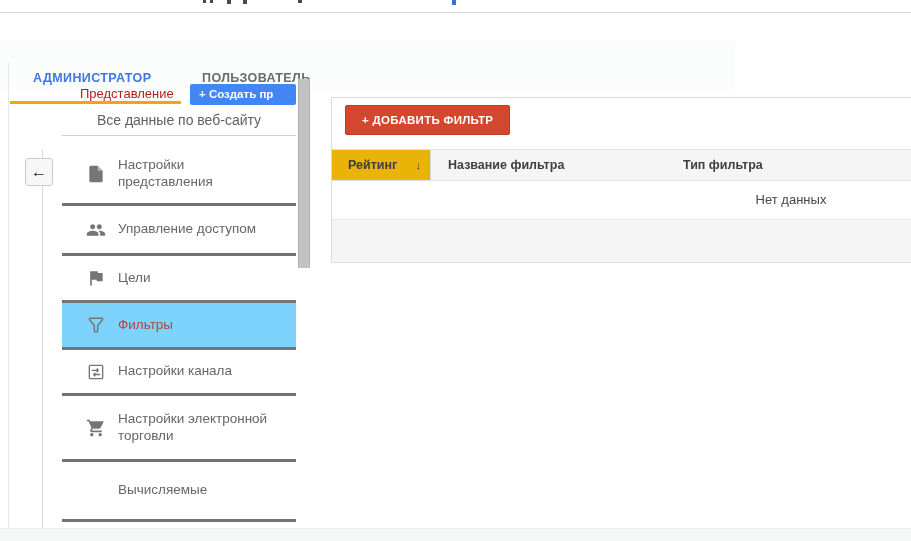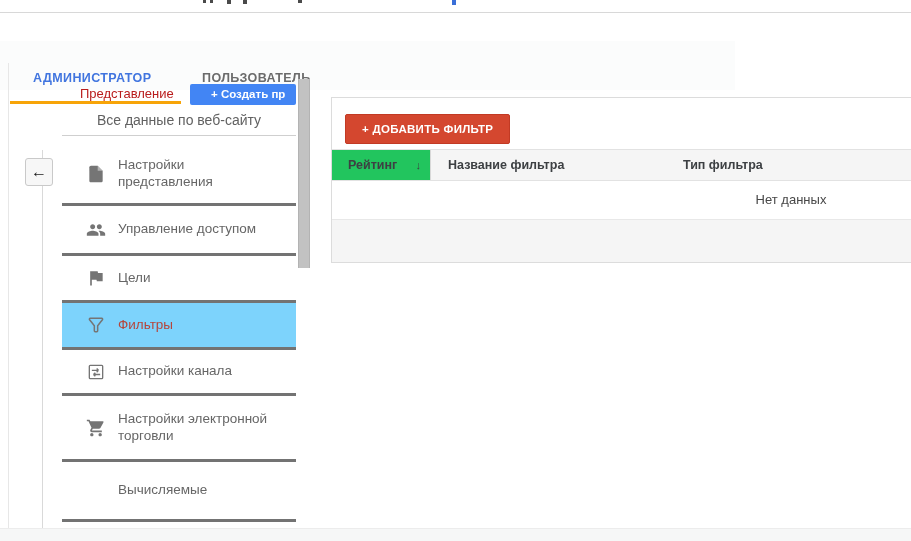--- a/index.html
+++ b/index.html
@@ -31,21 +31,21 @@
   .vline-timeline { position:absolute; left:42px; top:150px; width:1px; height:380px; background:#d9d9d9; }
   .back-btn { position:absolute; left:25px; top:158px; width:28px; height:28px;
     background:#f7f7f7; border:1px solid #c9c9c9; border-radius:3px; z-index:2;
     display:flex; align-items:center; justify-content:center;
     font-size:16px; font-weight:bold; color:#1b1b1b; cursor:pointer; }
 
   
   .side-section-label { position:absolute; left:80px; top:86px; font-size:13px; color:#b91c1c; }
   .create-btn { position:absolute; left:190px; top:84px; width:106px; height:21px;
     background:#4285f4; border-radius:2px; color:#fff; font-size:11.5px; font-weight:bold;
-    line-height:21px; padding-left:21px; white-space:nowrap; overflow:hidden; cursor:pointer; }
+    line-height:21px; padding-left:9px; white-space:nowrap; overflow:hidden; cursor:pointer; }
   .view-select { position:absolute; left:62px; top:112px; width:234px;
     font-size:14px; color:#616161; padding-bottom:7px; border-bottom:1px solid #cfcfcf; cursor:pointer;text-align:center; }
 
   
   .side-list { position:absolute; left:62px; top:144px; width:234px; }
   .side-item { display:flex; align-items:center; padding-left:24px;
     border-bottom:3px solid #737373; color:#666; font-size:13.5px; line-height:1.25; cursor:pointer; }
   .side-item:nth-child(1){height:62px} .side-item:nth-child(2){height:50px}
   .side-item:nth-child(3){height:47px} .side-item:nth-child(4){height:47px}
   .side-item:nth-child(5){height:46px} .side-item:nth-child(6){height:66px}
@@ -54,28 +54,28 @@
   .side-item .ic { width:20px; height:20px; margin-right:12px; flex:none; }
   .side-item .ic svg { width:20px; height:20px; display:block; }
   .side-item .lbl { max-width:158px; }
 
   .scroll-thumb { position:absolute; left:298px; top:79px; width:12px; height:189px;
     background:#c2c2c2; border-left:1px solid #b3b3b3; border-right:1px solid #b3b3b3; cursor:grab; }
 
   
   .card { position:absolute; left:331px; top:97px; width:920px; height:166px;
     background:#fff; border:1px solid #dcdcdc; }
-  .add-filter { position:absolute; left:13px; top:16px; height:30px; padding:0 16px;
+  .add-filter { position:absolute; left:13px; top:7px; height:30px; padding:0 16px;
     background:#d4472f; border:1px solid #c23a24; border-radius:2px;
     color:#fff; font-size:11.5px; font-weight:bold; letter-spacing:.3px;
     line-height:28px; cursor:pointer; white-space:nowrap; }
   .thead { position:absolute; left:0; right:0; top:51px; height:32px; background:#f5f5f5;
     border-top:1px solid #e2e2e2; border-bottom:1px solid #e2e2e2;
     font-size:12.5px; font-weight:bold; color:#3d4043; }
-  .th-rank { position:absolute; left:0; top:0; bottom:0; width:99px; background:#22c55e;
+  .th-rank { position:absolute; left:0; top:0; bottom:0; width:99px; background:#eab308;
     border-right:1px solid #d8d8d8; line-height:30px; padding-left:16px; cursor:pointer; }
   .th-rank .sort { position:absolute; right:9px; top:0; font-size:11px; font-weight:normal; line-height:30px; }
   .th-name { position:absolute; left:116px; line-height:30px; }
   .th-type { position:absolute; left:351px; line-height:30px; }
   .empty-row { position:absolute; left:0; right:0; top:83px; height:38px;
     text-align:center; line-height:38px; font-size:13px; color:#474747; }
   .tfoot { position:absolute; left:0; right:0; top:121px; height:43px;
     background:#f5f5f5; border-top:1px solid #e8e8e8; }
 
   .bottom-strip { position:absolute; left:0; top:528px; width:911px; height:13px;

